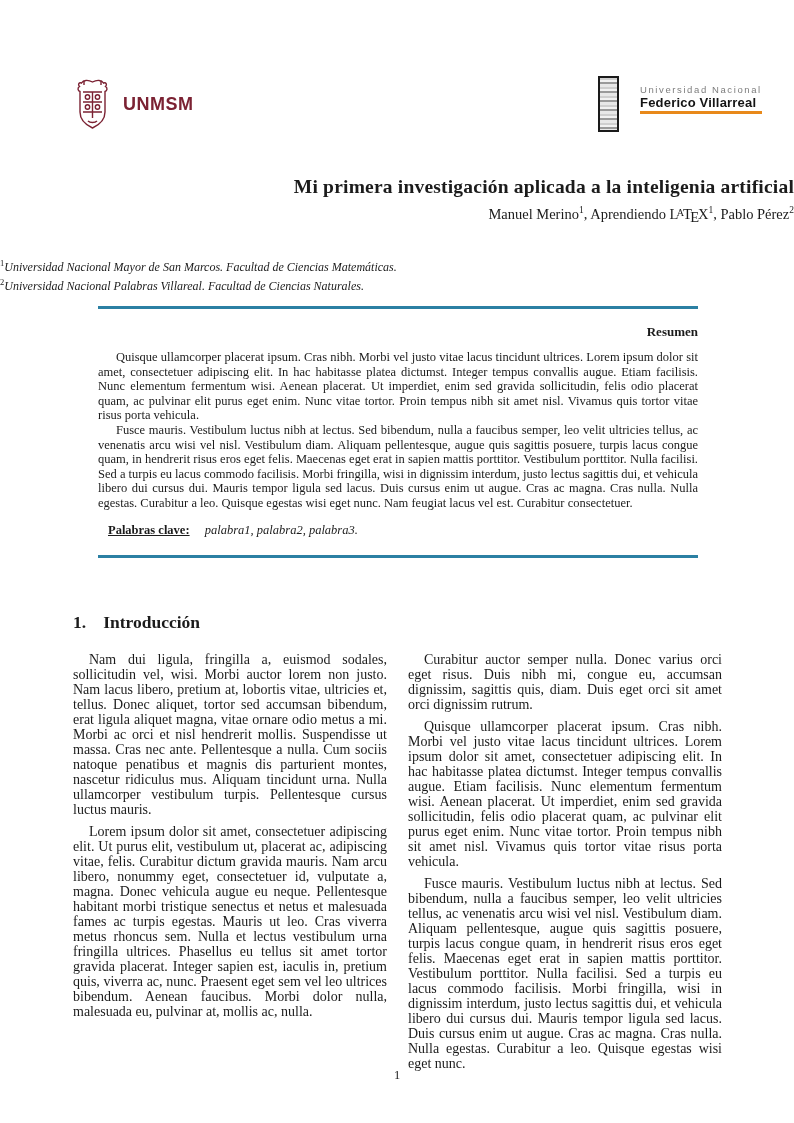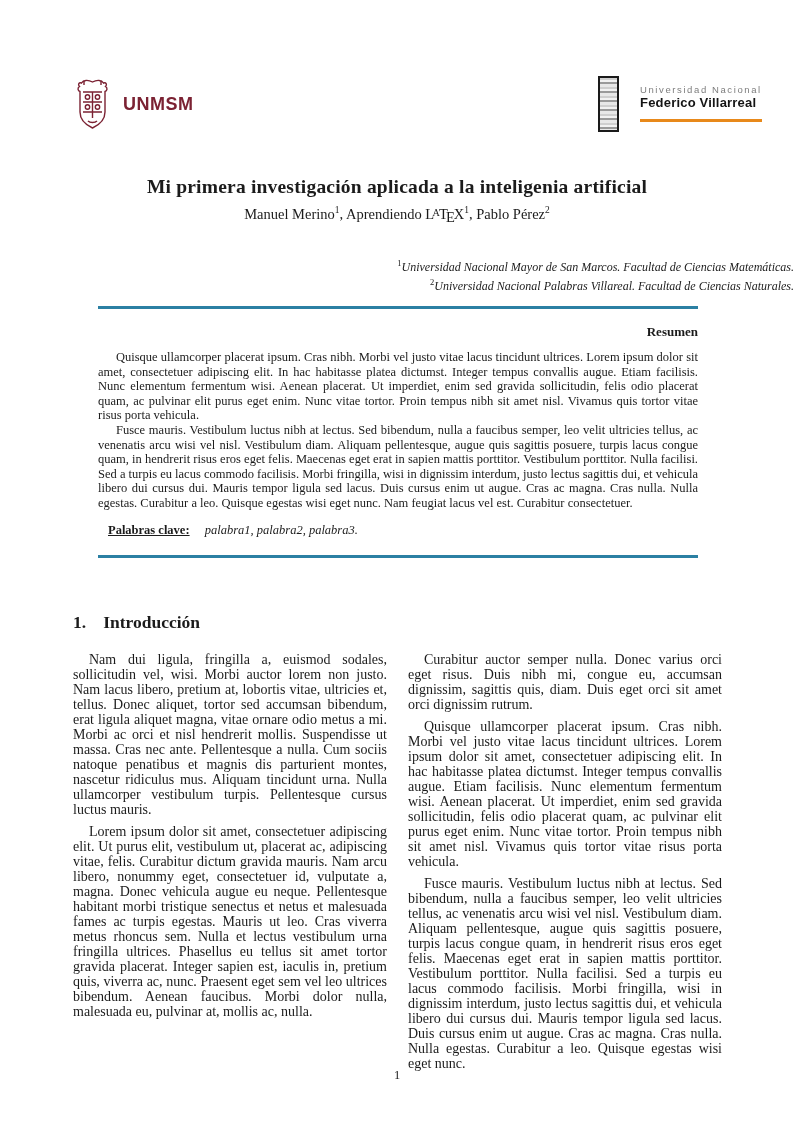--- a/index.html
+++ b/index.html
@@ -47,33 +47,33 @@
   .ufv-line1 {
     font-family: "Liberation Sans", sans-serif;
     font-size: 9.5px; letter-spacing: 1.6px; color: #7d7d7d;
     white-space: nowrap;
   }
   .ufv-line2 {
     font-family: "Liberation Sans", sans-serif;
     font-weight: bold; font-size: 13px; letter-spacing: 0.2px; color: #141414;
     white-space: nowrap;
     border-bottom: 3px solid var(--ufv-orange);
-    padding-bottom: 9px;
+    padding-bottom: 1px;
   }
 
   
-  .title-block { position: absolute; left: 0; top: 176px; width: 100%; text-align: center; }
+  .title-block { position: absolute; left: 0; top: 176px; width: 100%; text-align: right; }
   .paper-title { font-size: 19.5px; font-weight: bold; letter-spacing: 0.2px; }
   .paper-authors { margin-top: 7px; font-size: 14.5px; }
   .paper-authors sup { font-size: 9.5px; }
   .latex-logo .lx-a { font-size: 70%; vertical-align: 0.28em; margin-left: -0.16em; margin-right: -0.1em; }
   .latex-logo .lx-e { vertical-align: -0.22em; margin-left: -0.12em; margin-right: -0.08em; }
 
   
-  .affiliations { position: absolute; left: 0; top: 256px; width: 100%; text-align: right;
+  .affiliations { position: absolute; left: 0; top: 256px; width: 100%; text-align: left;
     font-style: italic; font-size: 12px; line-height: 15px; }
   .affiliations sup { font-size: 8.5px; font-style: normal; }
 
   
   .abstract { position: absolute; left: 98px; top: 306px; width: 600px; }
   .rule { height: 3px; background: var(--rule); border: none; }
   .abstract-heading { text-align: right; font-weight: bold; font-size: 13px; margin-top: 15px; }
   .abstract-body { margin-top: 10px; }
   .abstract-body p {
     font-size: 12.5px; line-height: 14.6px; text-align: justify;

